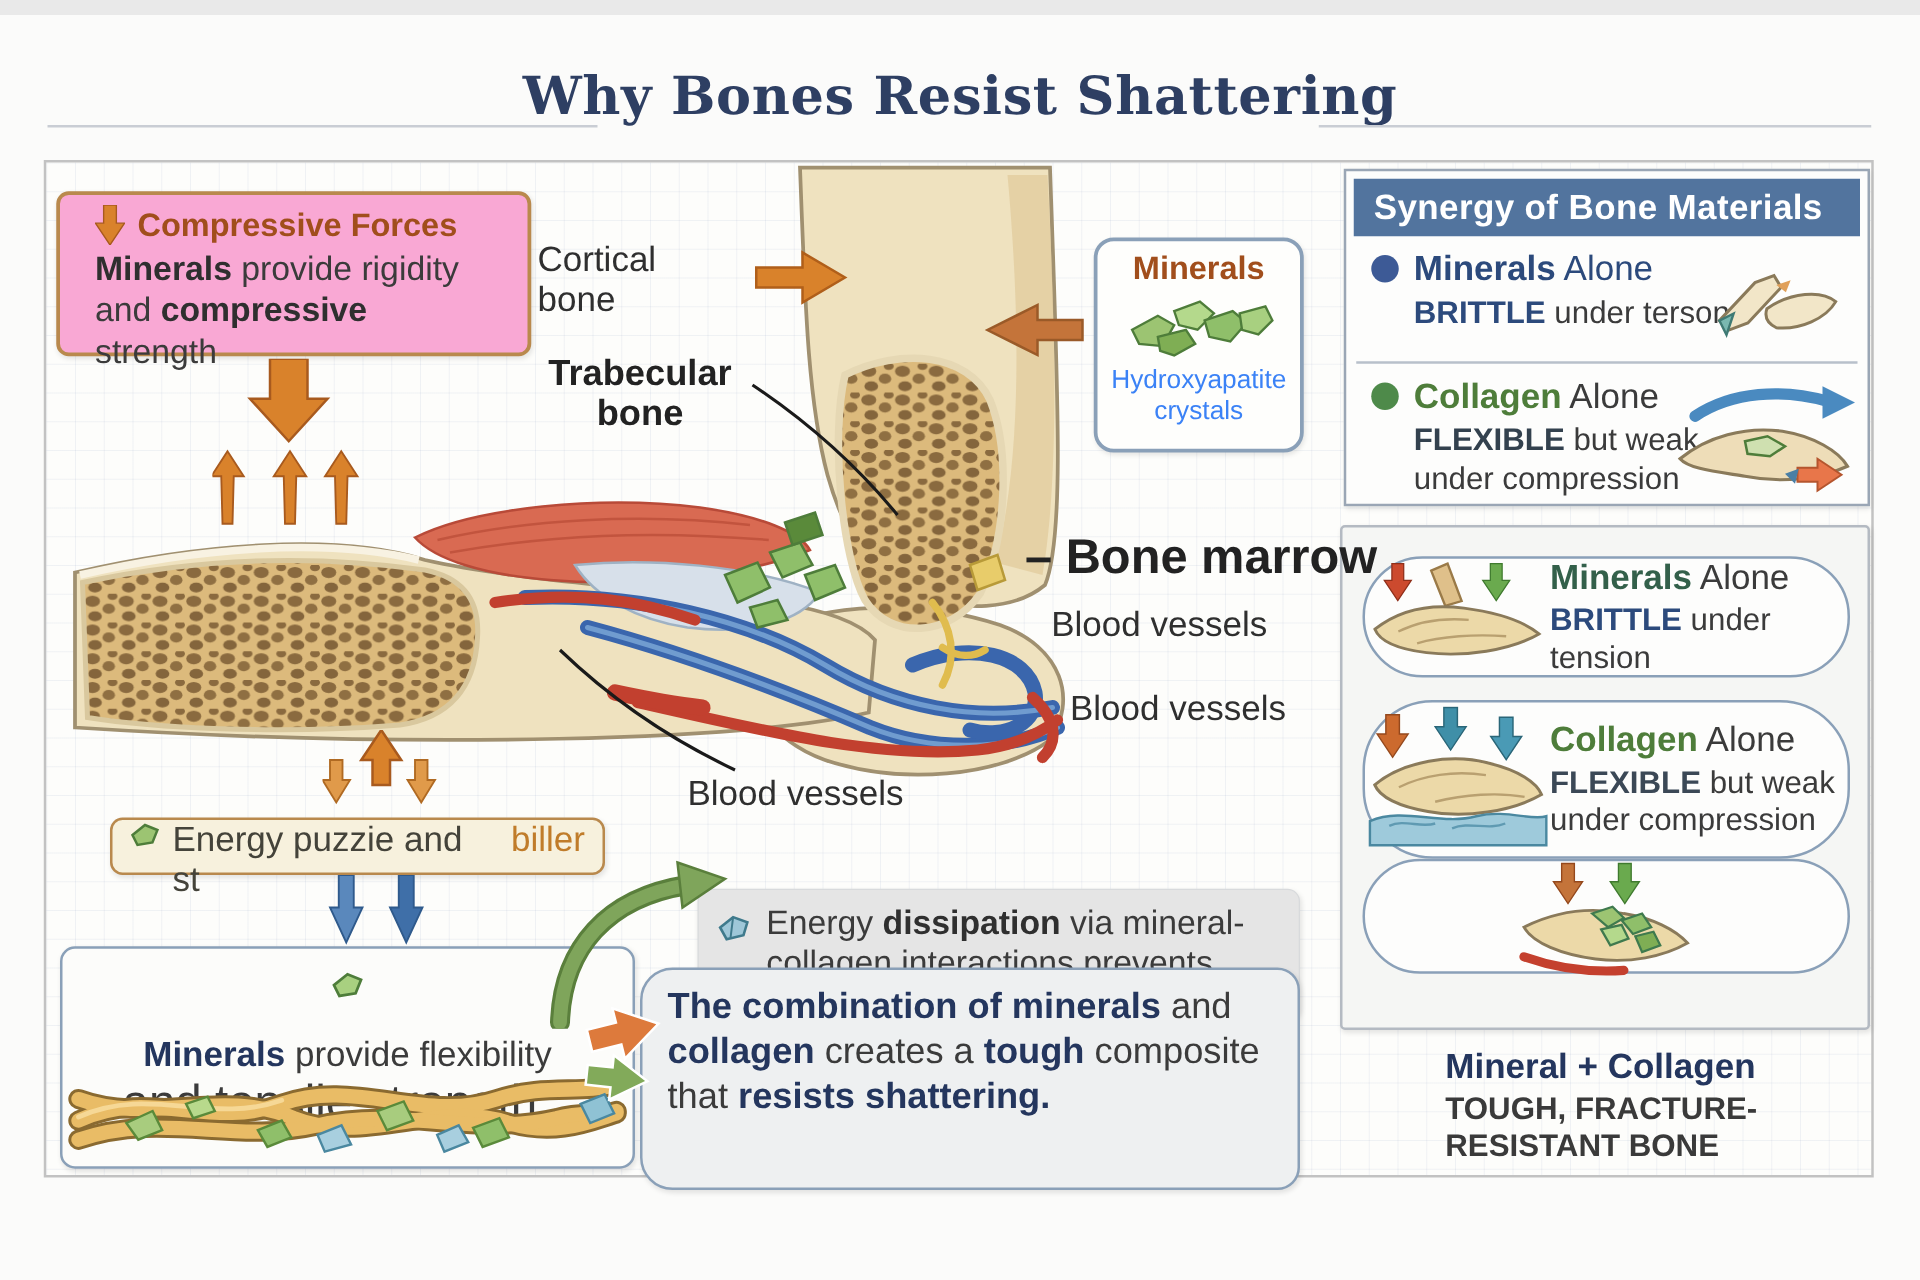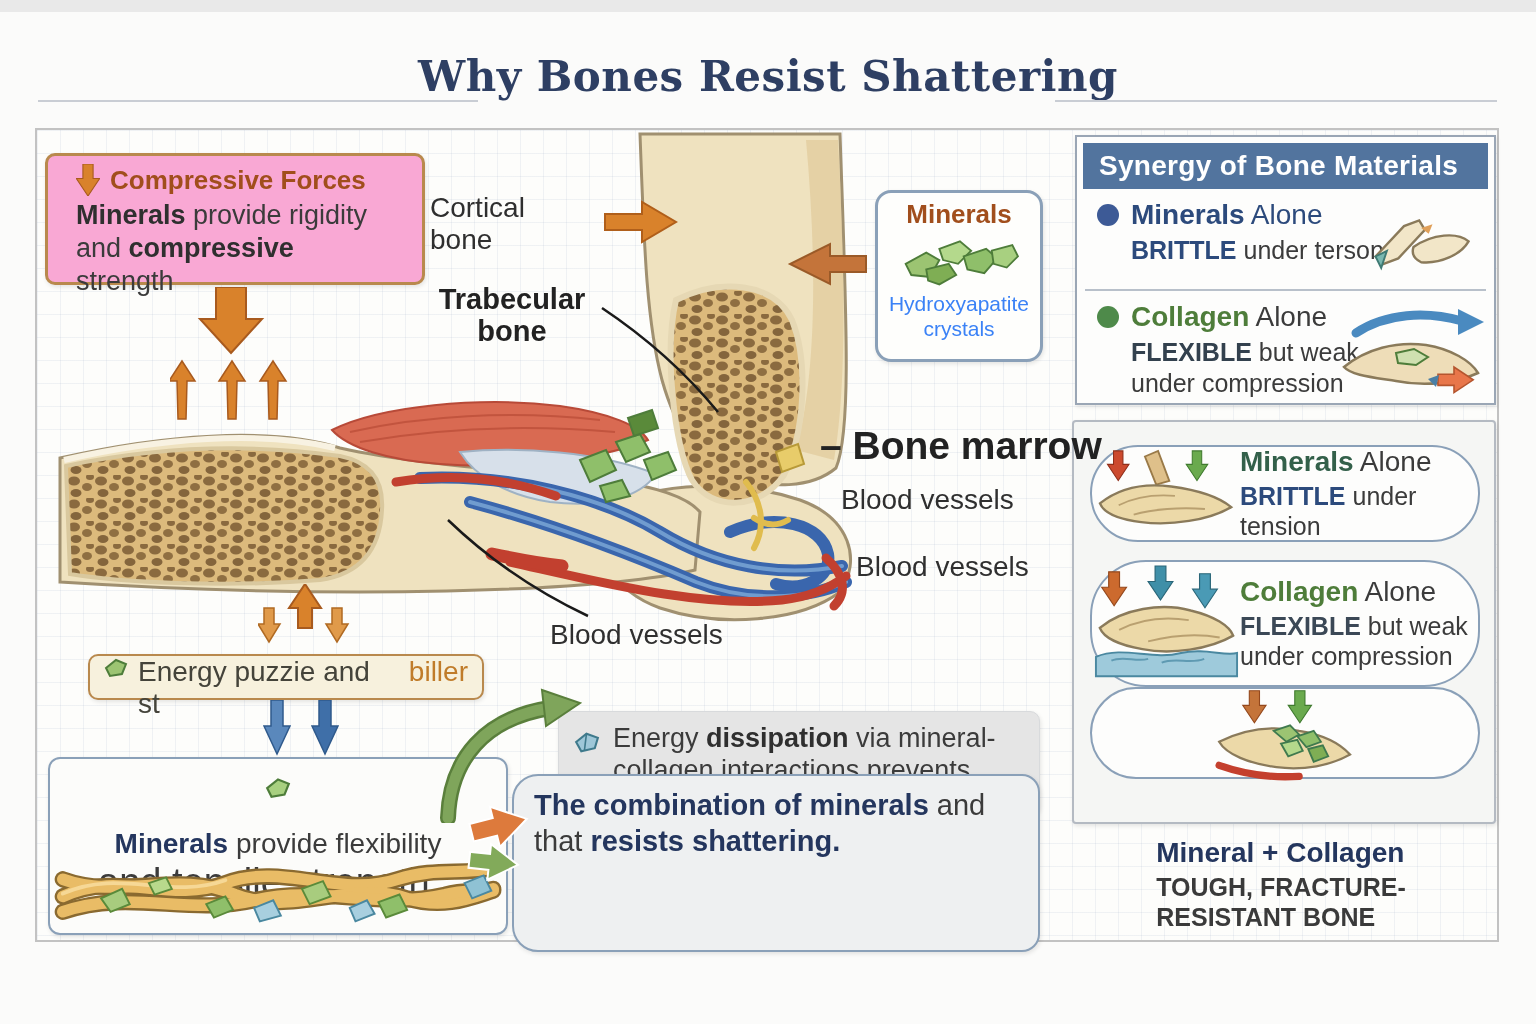--- a/index.html
+++ b/index.html
@@ -303,20 +303,21 @@
   <g transform="translate(2,30) rotate(-14)">
     <path d="M0 11 H24 V0 L54 19 L24 38 V27 H0 Z" fill="#dd7a3c" stroke="#ffffff" stroke-width="4" paint-order="stroke"></path>
   </g>
   <g transform="translate(6,60) rotate(6)">
     <path d="M0 9 H20 V0 L46 16 L20 32 V23 H0 Z" fill="#82aa5a" stroke="#ffffff" stroke-width="4" paint-order="stroke"></path>
   </g>
 </svg>
 
 <div class="abs comb-box shadow">
   <div><b>The combination of minerals</b><span> and</span></div>
+  <div><b>collagen</b><span> creates a </span><b>tough</b><span> composite</span></div>
   <div><span>that </span><b>resists shattering.</b></div>
 </div>
 
 <div class="abs syn-panel shadow">
   <div class="syn-header">Synergy of Bone Materials</div>
 
   <div class="syn-item" style="top:62px;">
     <div class="syn-name">
       <span class="bullet" style="background:#3d5a96;"></span>
       <span><b style="color:#2c4a7c;">Minerals</b><span style="color:#2c4a7c;"> Alone</span></span>

